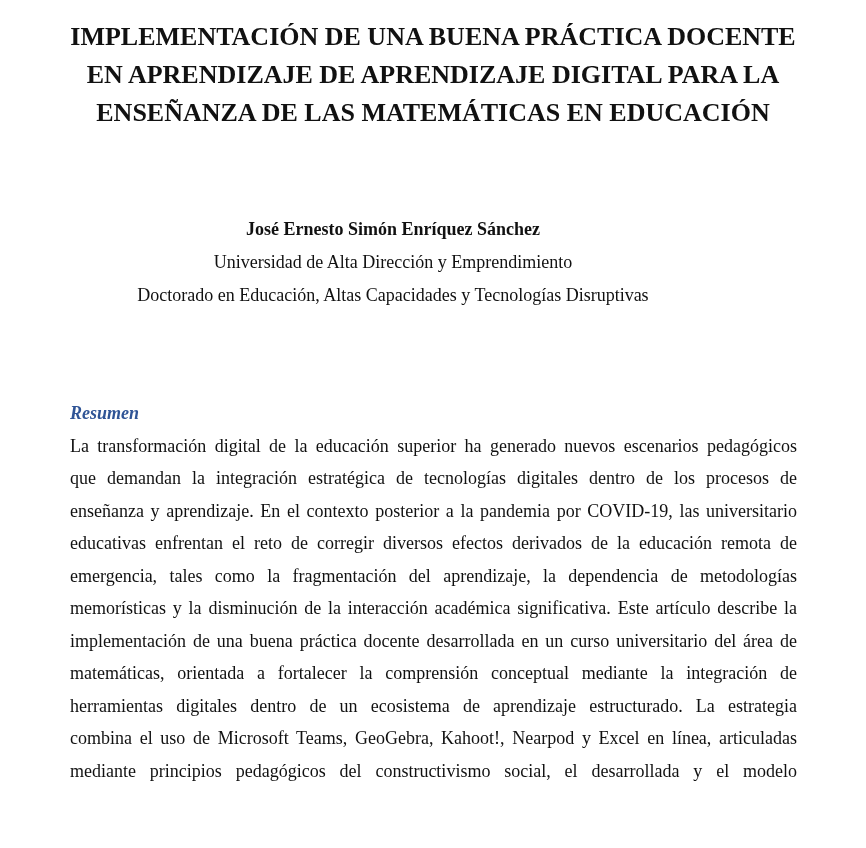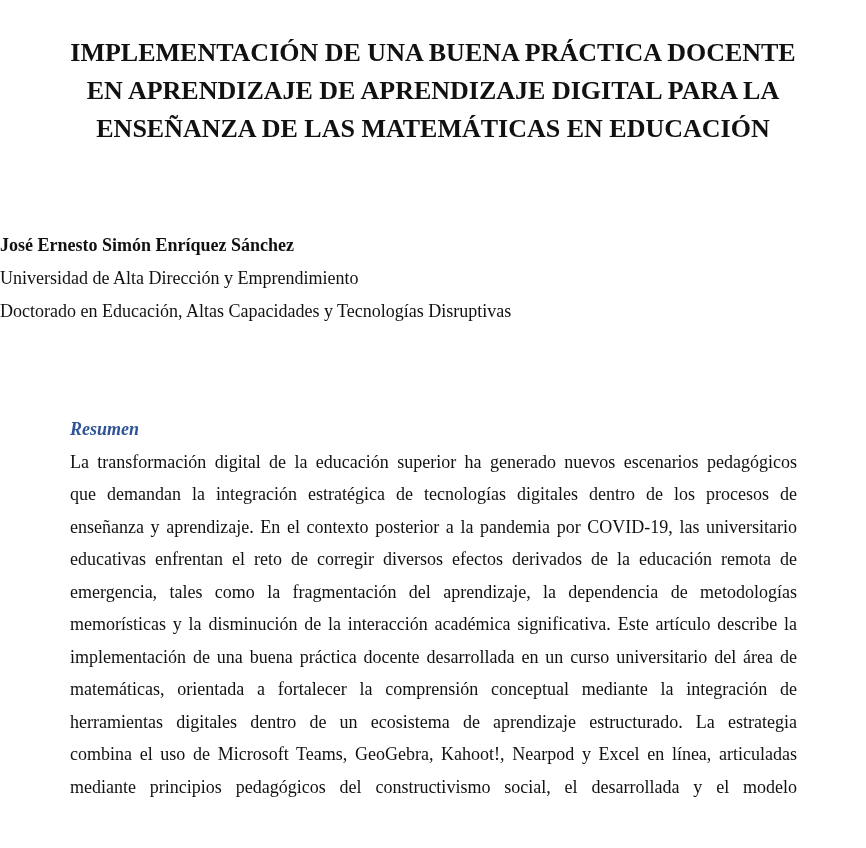--- a/index.html
+++ b/index.html
@@ -6,32 +6,33 @@
   .page {
     position: relative;
     width: 866px;
     height: 848px;
     background: #ffffff;
     overflow: hidden;
     font-family: "Liberation Serif", "DejaVu Serif", serif;
     color: #111111;
   }
   .title-block {
-    padding-top: 34px;
+    padding-top: 18px;
     text-align: center;
   }
   .title-line {
     font-weight: bold;
     font-size: 26px;
     line-height: 38px;
     white-space: nowrap;
   }
   .author-block {
     margin-top: 81px;
     width: 786px;           
+    text-align: center;
     font-size: 18px;
     line-height: 33px;
   }
   .author-name { font-weight: bold; }
   .abstract {
     margin: 85px 0 0 70px;
     width: 727px;
     font-size: 18px;
     line-height: 32.5px;
   }

